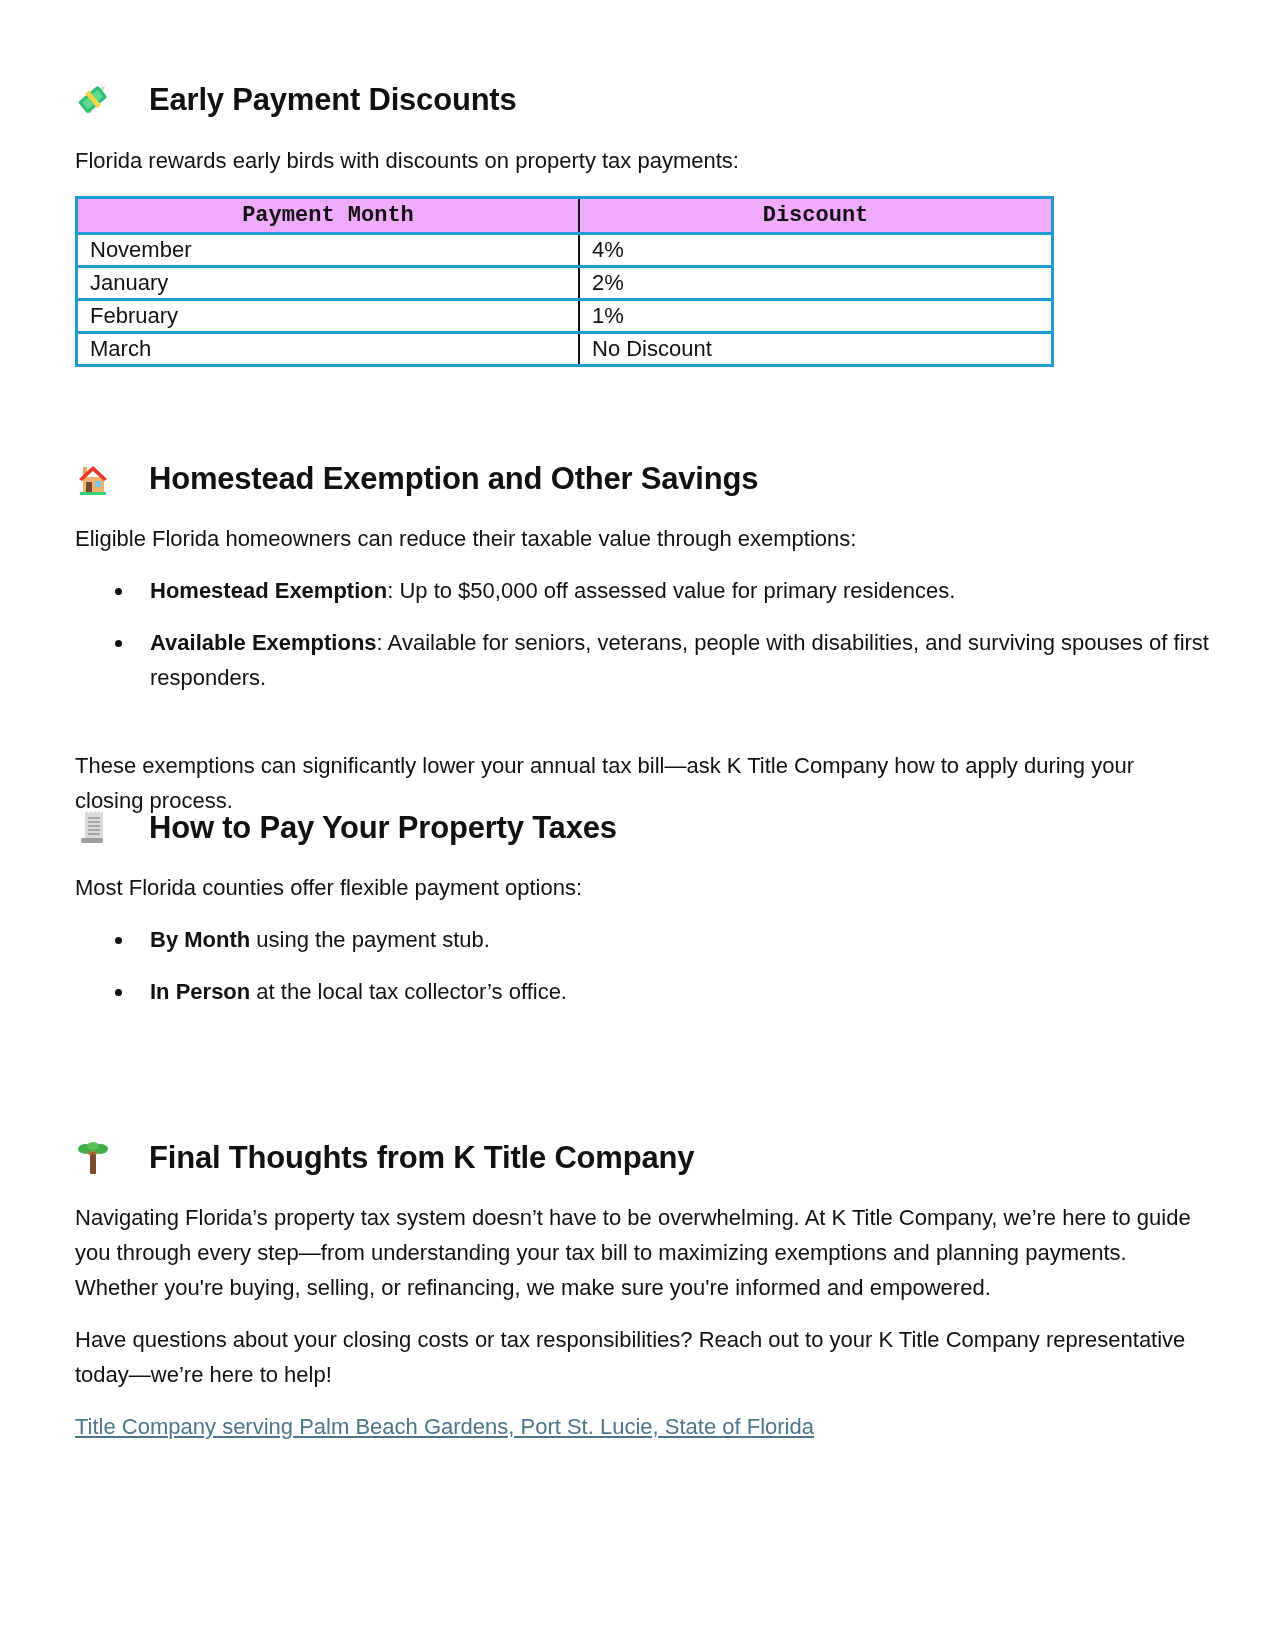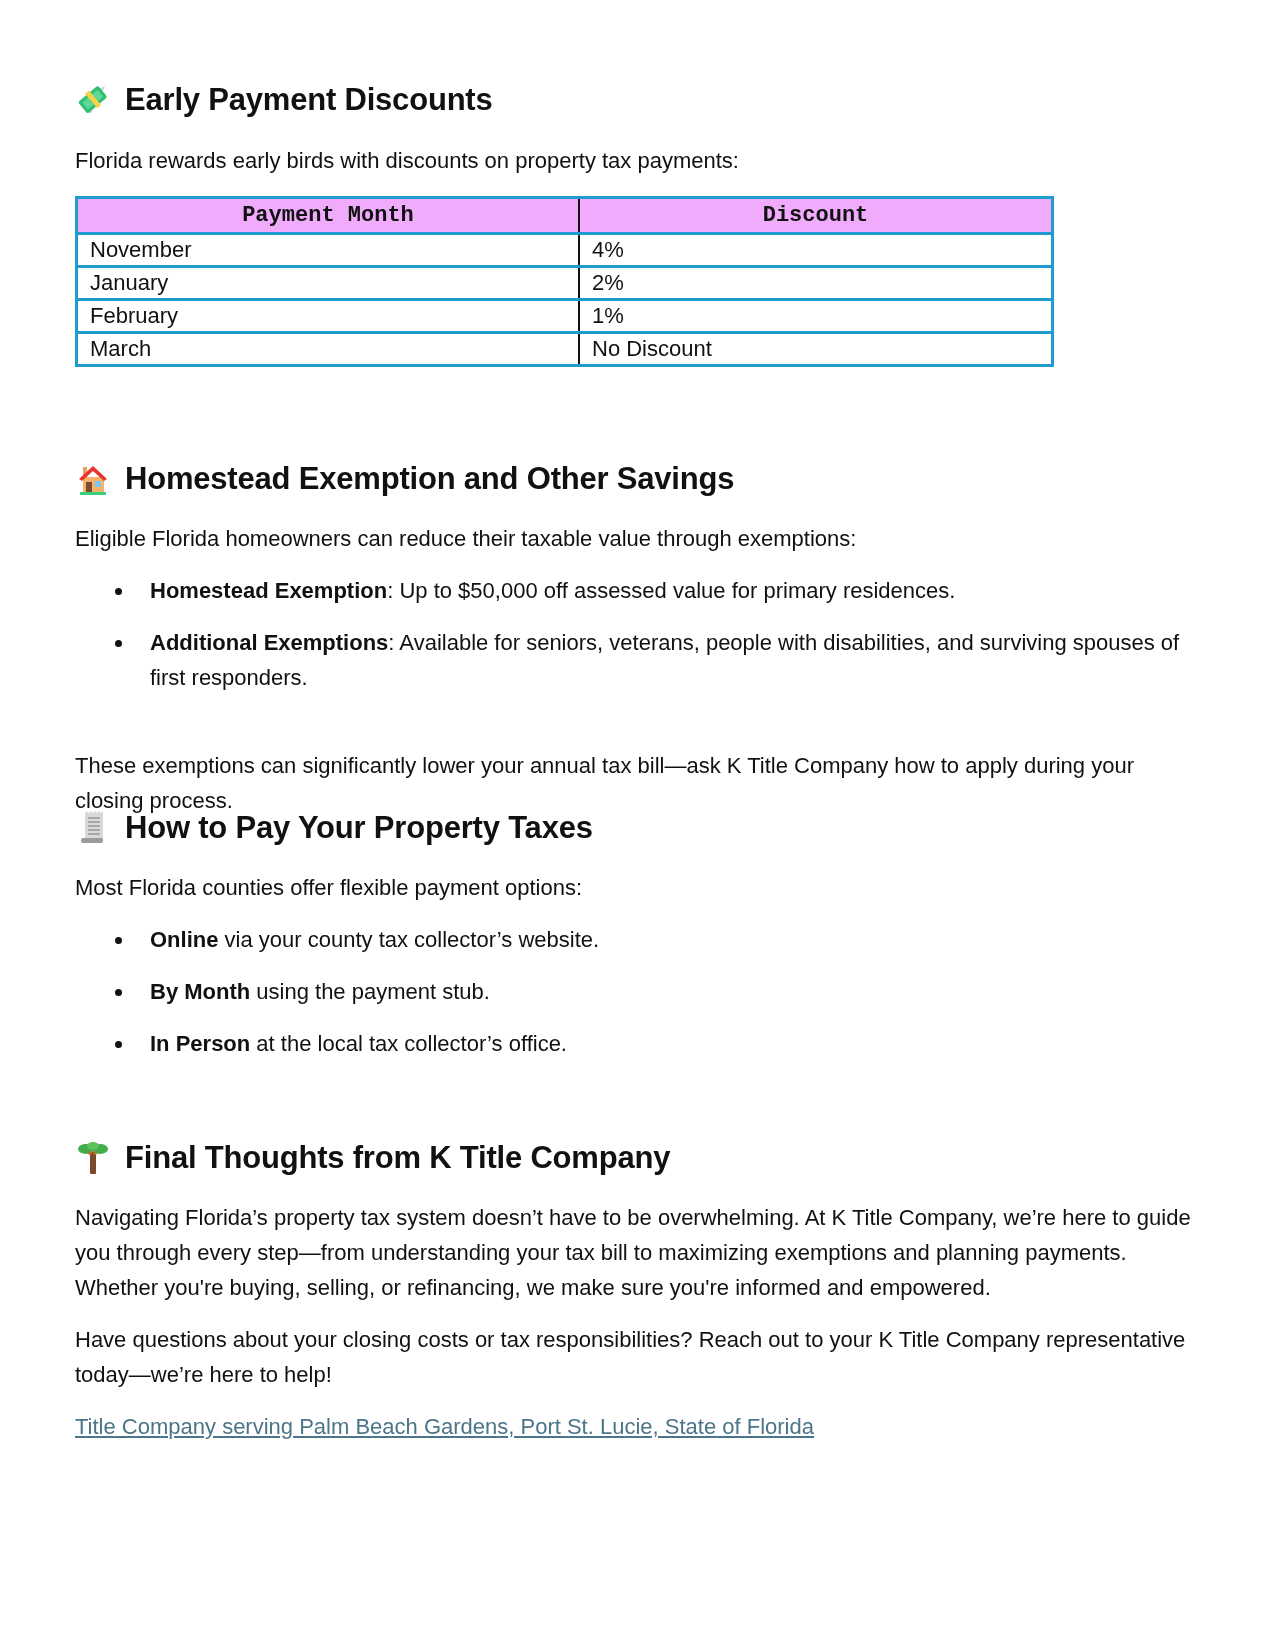--- a/index.html
+++ b/index.html
@@ -2,21 +2,21 @@
 <html><head>
 <meta charset="utf-8">
 <style>
   html, body { margin: 0; padding: 0; background: #ffffff; }
   body {
     width: 1275px; height: 1650px; position: relative; overflow: hidden;
     font-family: "Liberation Sans", "DejaVu Sans", sans-serif;
     color: #111111;
   }
   .page { position: absolute; left: 75px; top: 0; width: 1130px; }
-  .abs { position: absolute; left: 0; }
+  .abs { position: absolute; left: 0; gap: 24px; }
   h2.sec {
     margin: 0; font-size: 31px; font-weight: bold; line-height: 40px;
     display: flex; align-items: center; white-space: nowrap; letter-spacing: -0.2px;
   }
   h2.sec .ico { width: 36px; height: 36px; margin-right: 14px; display: inline-block; flex: none; }
   p.body { margin: 0; font-size: 22px; line-height: 35px; white-space: nowrap; }
   p.wrap { white-space: normal; width: 1130px; }
   ul.bl { margin: 0; padding: 0; list-style: none; }
   ul.bl li { position: relative; padding-left: 75px; font-size: 22px; line-height: 35px; width: 1060px; }
   ul.bl li::before {
@@ -99,21 +99,21 @@
     <span>Homestead Exemption and Other Savings</span>
   </h2>
 
   <p class="body abs" style="top:521px;">Eligible Florida homeowners can reduce their taxable value through exemptions:</p>
 
   <ul class="bl abs" style="top:573px;">
     <li style="margin-bottom:17px;">
       <b>Homestead Exemption</b><span>: Up to $50,000 off assessed value for primary residences.</span>
     </li>
     <li>
-      <b>Additional Exemptions</b><span>: Available for seniors, veterans, people with disabilities, and surviving spouses of first responders.</span>
+      <b>Available Exemptions</b><span>: Available for seniors, veterans, people with disabilities, and surviving spouses of first responders.</span>
     </li>
   </ul>
 
   <p class="body wrap abs" style="top:748px;">These exemptions can significantly lower your annual tax bill—ask K Title Company how to apply during your closing process.</p>
 
   <h2 class="sec abs" style="top:808px;">
     <span class="ico">
       <svg viewBox="0 0 36 36" width="36" height="36">
         <rect x="10" y="3" width="18" height="28" fill="#d9d9d9"></rect>
         <polygon points="10,3 12,1 14,3 16,1 18,3 20,1 22,3 24,1 26,3 28,1 28,3" fill="#d9d9d9"></polygon>
@@ -126,23 +126,20 @@
         </g>
         <rect x="6" y="28" width="22" height="5" rx="2" fill="#9b9b9b"></rect>
       </svg>
     </span>
     <span>How to Pay Your Property Taxes</span>
   </h2>
 
   <p class="body abs" style="top:870px;">Most Florida counties offer flexible payment options:</p>
 
   <ul class="bl abs" style="top:922px;">
-    <li style="margin-bottom:17px;">
-      <b>Online</b><span> via your county tax collector’s website.</span>
-    </li>
     <li style="margin-bottom:17px;">
       <b>By Month</b><span> using the payment stub.</span>
     </li>
     <li style="margin-bottom:17px;">
       <b>In Person</b><span> at the local tax collector’s office.</span>
     </li>
   </ul>
 
   <h2 class="sec abs" style="top:1138px;">
     <span class="ico">

